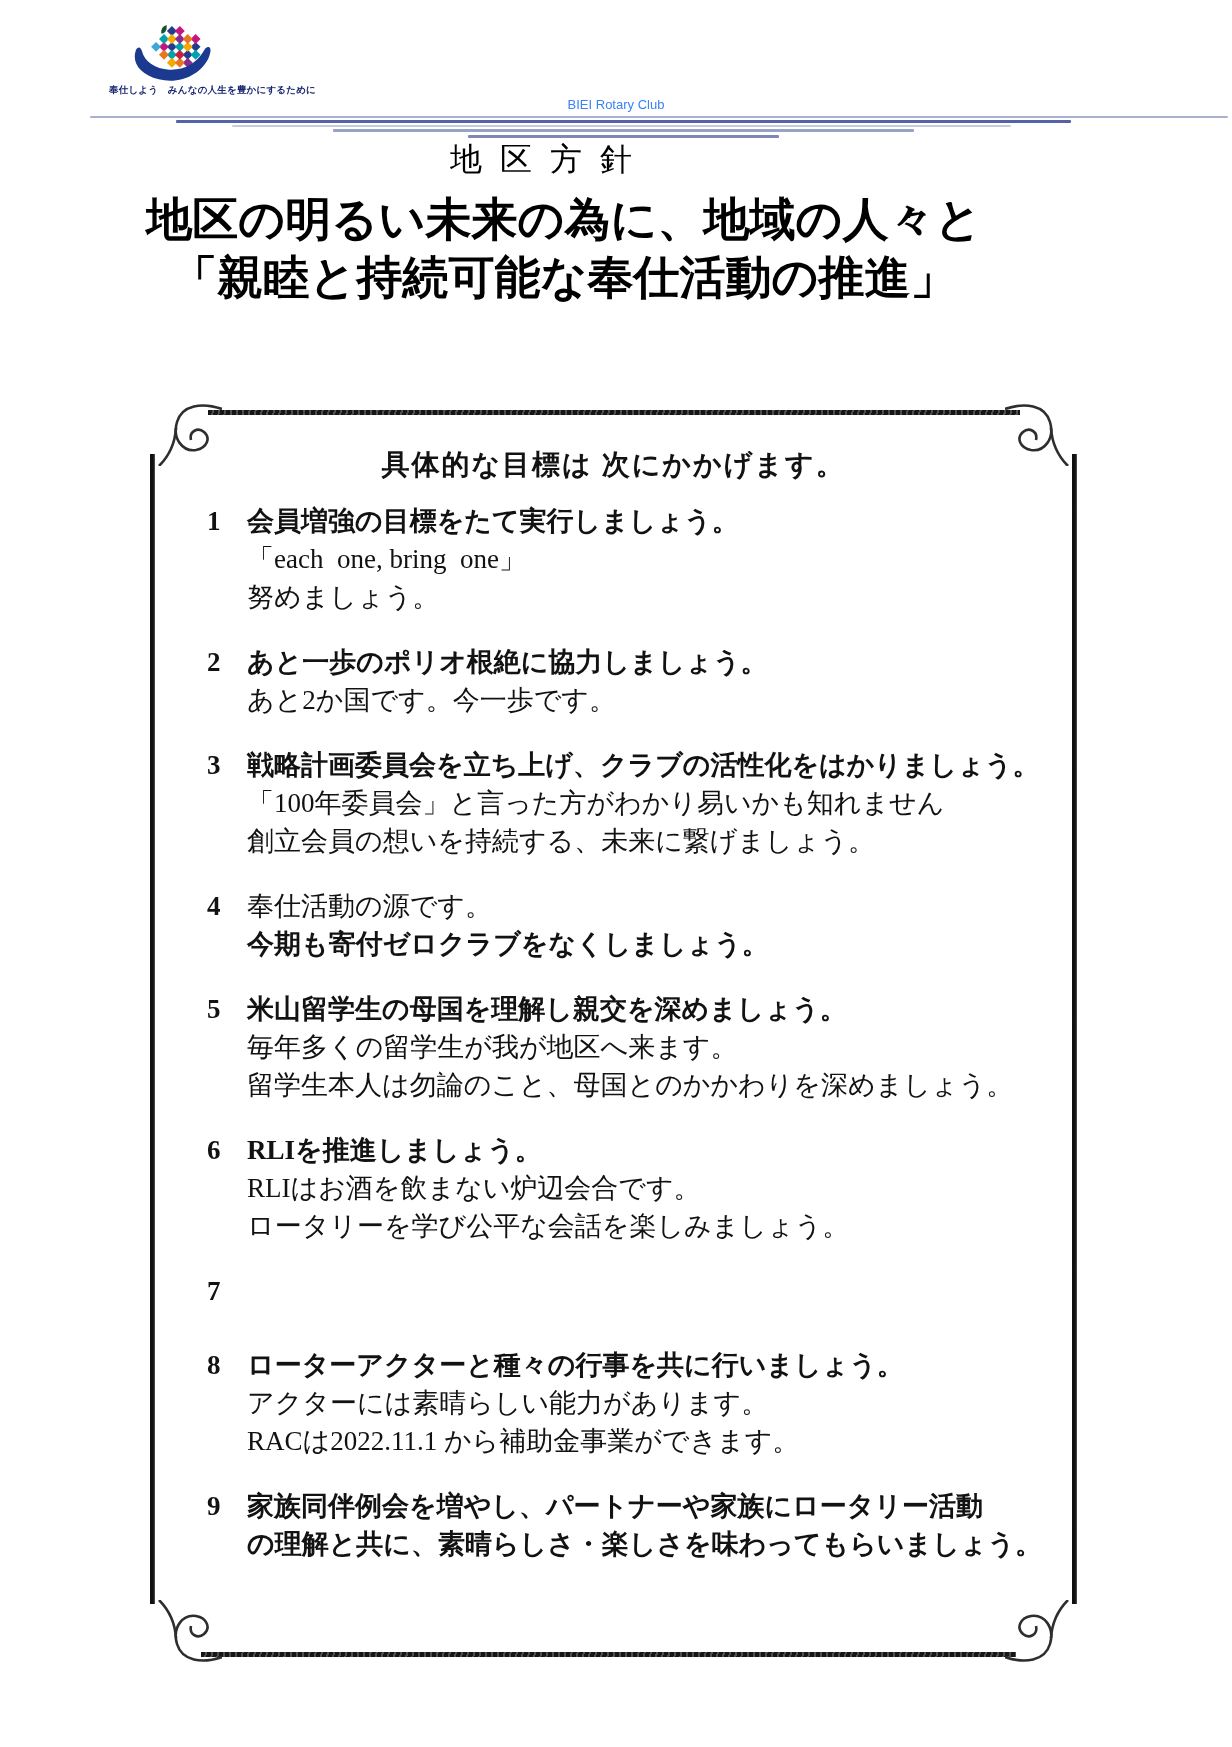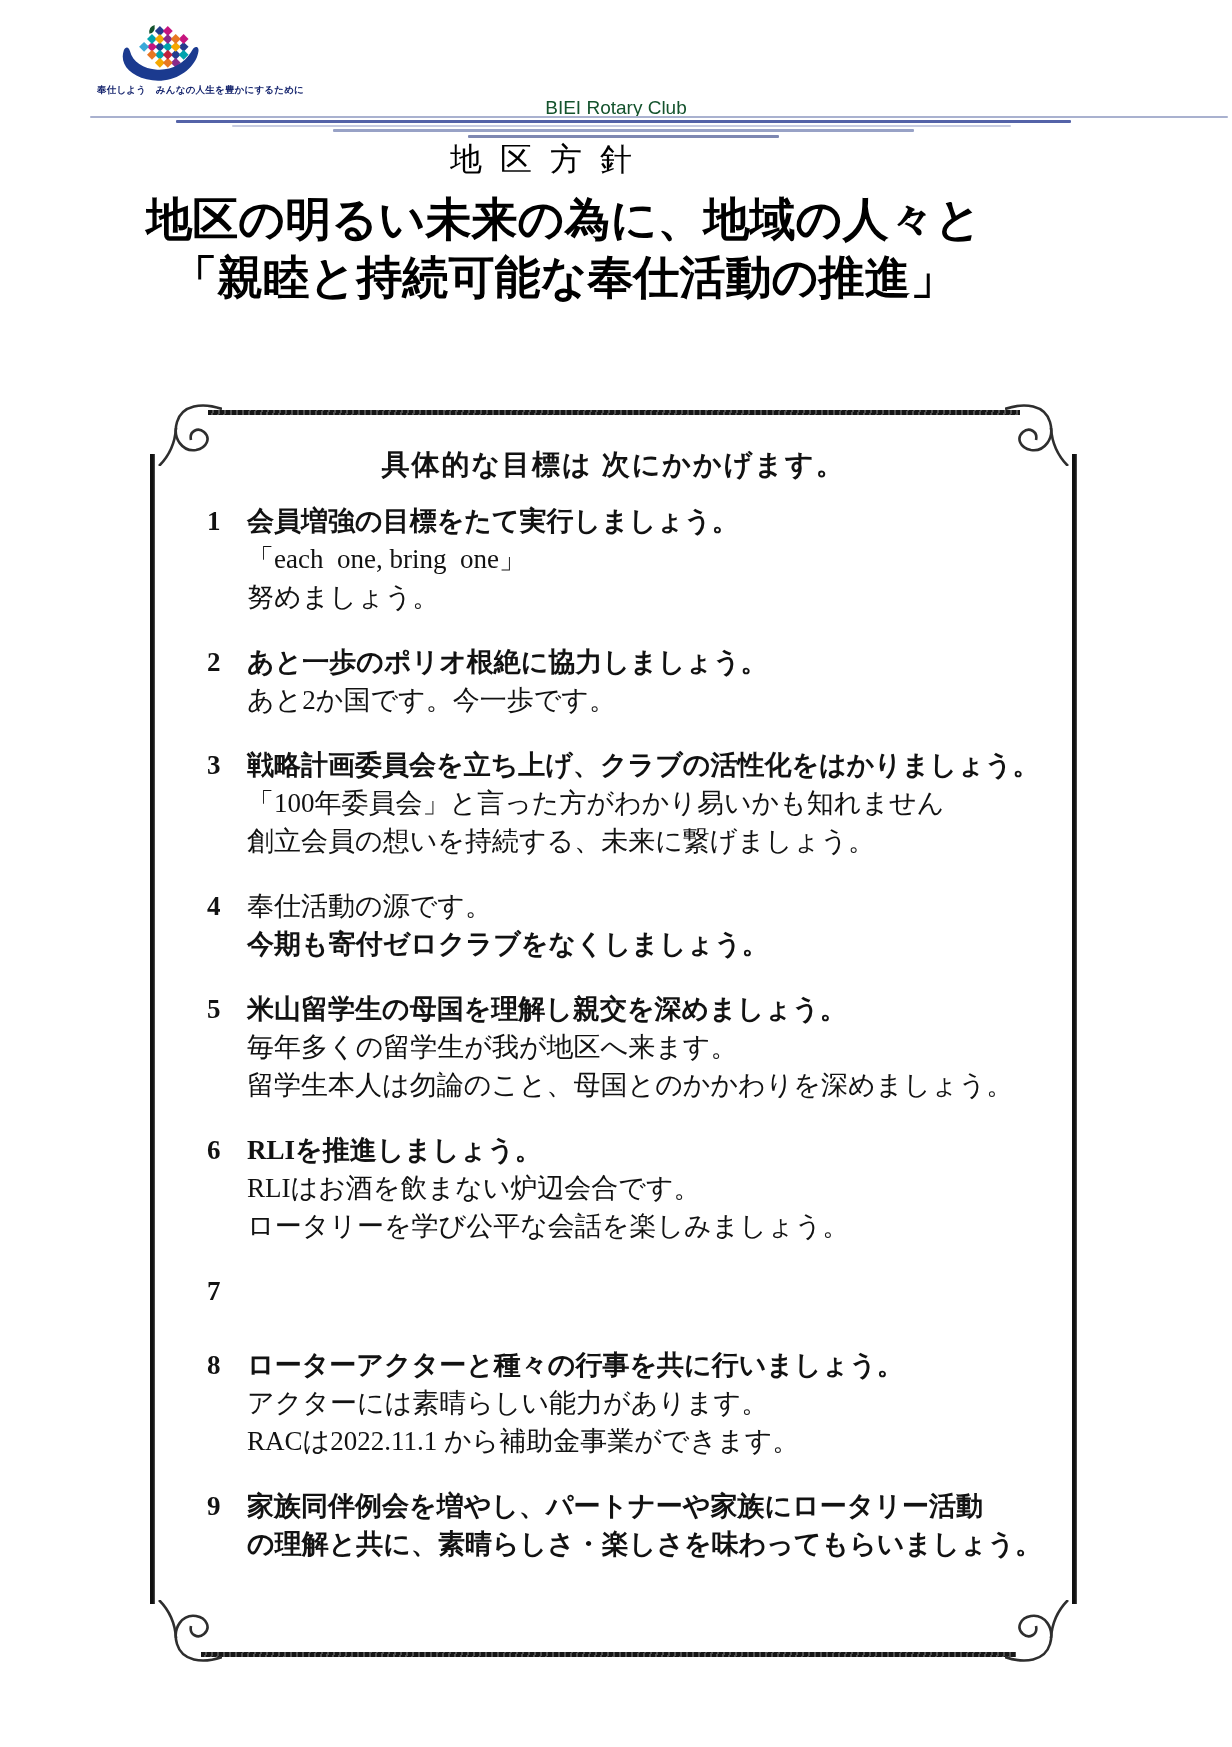--- a/index.html
+++ b/index.html
@@ -7,33 +7,33 @@
     position:relative;
     width:1232px;height:1747px;
     margin:0 auto;
     background:#ffffff;
     overflow:hidden;
     font-family:"Liberation Serif","DejaVu Serif",serif;
     color:#121212;
   }
 
   
-  .logo-wrap{position:absolute;left:97px;top:24px;width:220px;}
+  .logo-wrap{position:absolute;left:109px;top:24px;width:220px;}
   .logo-svg{display:block;width:88px;height:58px;margin-left:18px;}
   .logo-tagline{
     margin-top:2px;
     font-family:"Liberation Sans","DejaVu Sans",sans-serif;
     font-size:9.5px;font-weight:700;color:#16256e;
     letter-spacing:.2px;white-space:nowrap;
   }
   .club-name{
     position:absolute;left:0;top:97px;width:1232px;
     text-align:center;
     font-family:"Liberation Sans","DejaVu Sans",sans-serif;
-    font-size:19px;color:#14532d;
+    font-size:13px;color:#3b82f6;
   }
   .hline{position:absolute;border-radius:1px;}
   .hl1{left:90px;top:116px;width:1138px;height:2px;background:#a9b1cf;}
   .hl2{left:176px;top:120px;width:895px;height:3px;background:#5463a8;}
   .hl3{left:232px;top:125px;width:779px;height:2px;background:#c6cbe0;}
   .hl4{left:333px;top:129px;width:581px;height:3px;background:#98a2c6;}
   .hl5{left:468px;top:135px;width:311px;height:3px;background:#7e88b2;}
 
   
   .kicker{

